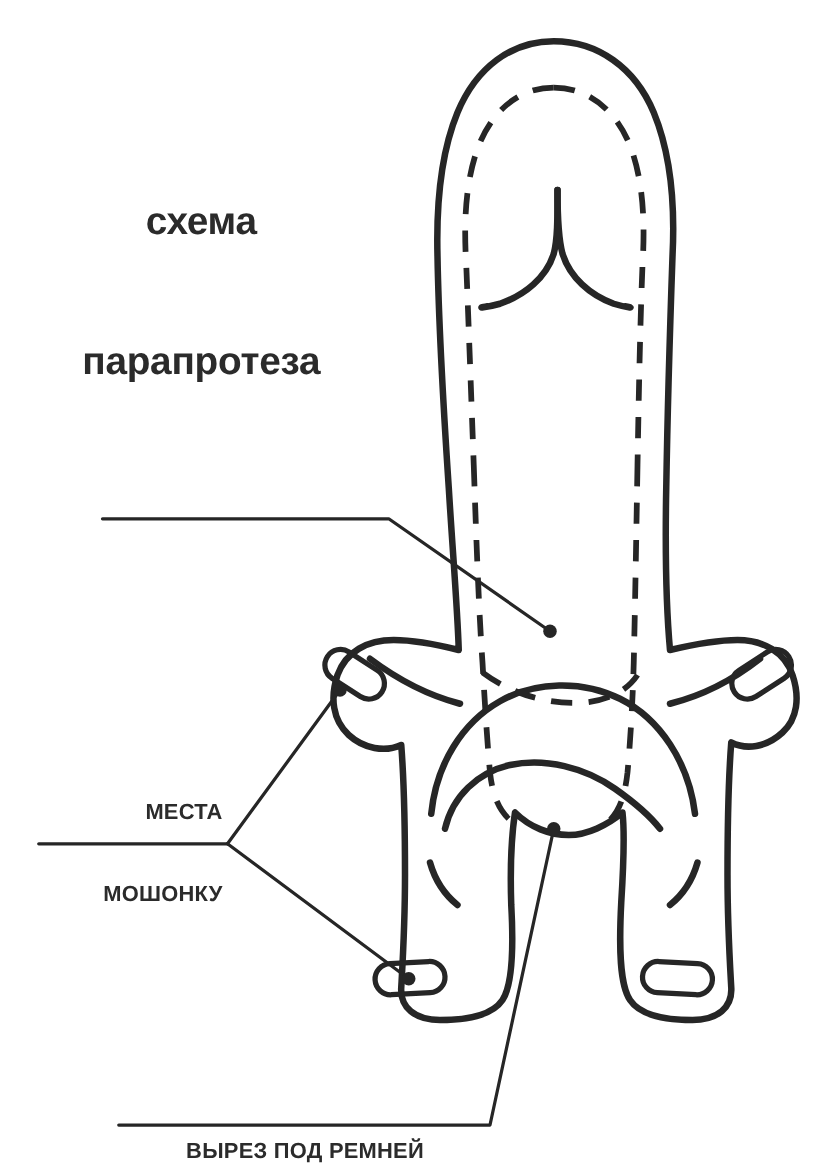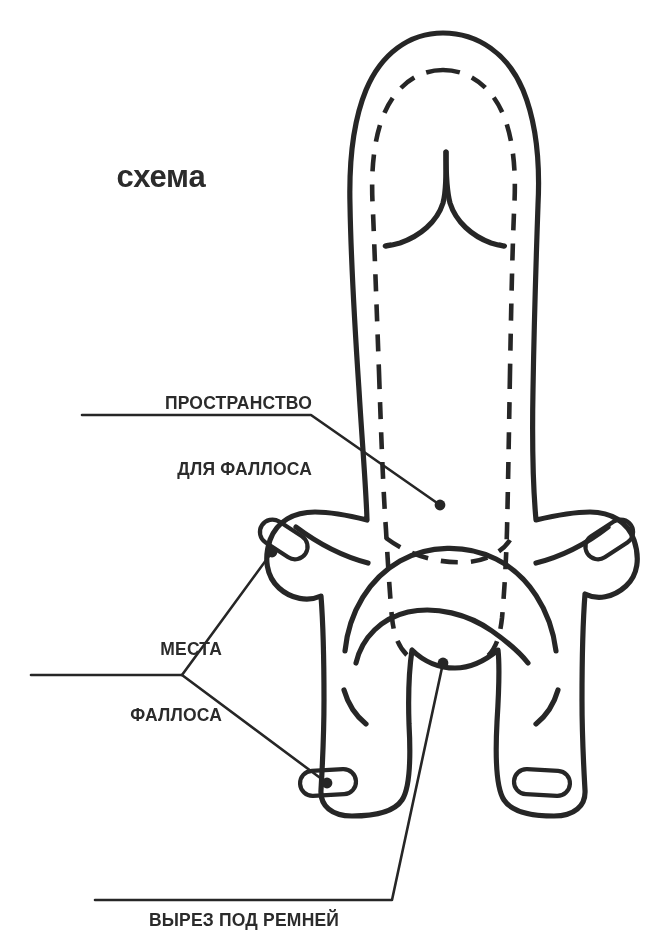--- a/index.html
+++ b/index.html
@@ -89,21 +89,20 @@
   }
   #label-strap-mounts {
     left: 0;
     top: 594px;
     width: 178px;
     text-align: right;
     font-size: 17.5px;
     font-weight: 700;
     letter-spacing: 0.2px;
     line-height: 1.26;
-    padding-left: 44px;
   }
   #label-scrotum-cutout {
     left: 96px;
     top: 871px;
     width: 296px;
     text-align: center;
     font-size: 17.5px;
     font-weight: 700;
     letter-spacing: 0.2px;
   }
@@ -211,29 +210,26 @@
     <path class="leader-line" d="M 182 675 L 327 783"></path>
     <circle class="leader-dot" cx="272" cy="552" r="5.4"></circle>
     <circle class="leader-dot" cx="327" cy="783" r="5.4"></circle>
 
     <path class="leader-line" d="M 95 900 L 392 900 L 443 663"></path>
     <circle class="leader-dot" cx="443" cy="663" r="5.4"></circle>
   </svg>
 
   <div id="title-block" class="label-text">
     <span class="label-line">схема</span>
+    <span class="label-line">парапротеза</span>
   </div>
 
-  <div id="label-phallus-space" class="label-text">
-    <span class="label-line">ПРОСТРАНСТВО</span>
-    <span class="label-line">ДЛЯ ФАЛЛОСА</span>
-  </div>
 
   <div id="label-strap-mounts" class="label-text">
     <span class="label-line">МЕСТА</span>
-    <span class="label-line">ФАЛЛОСА</span>
+    <span class="label-line">МОШОНКУ</span>
   </div>
 
   <div id="label-scrotum-cutout" class="label-text">
     <span class="label-line">ВЫРЕЗ ПОД РЕМНЕЙ</span>
   </div>
 
 </div>
 
 </body></html>

